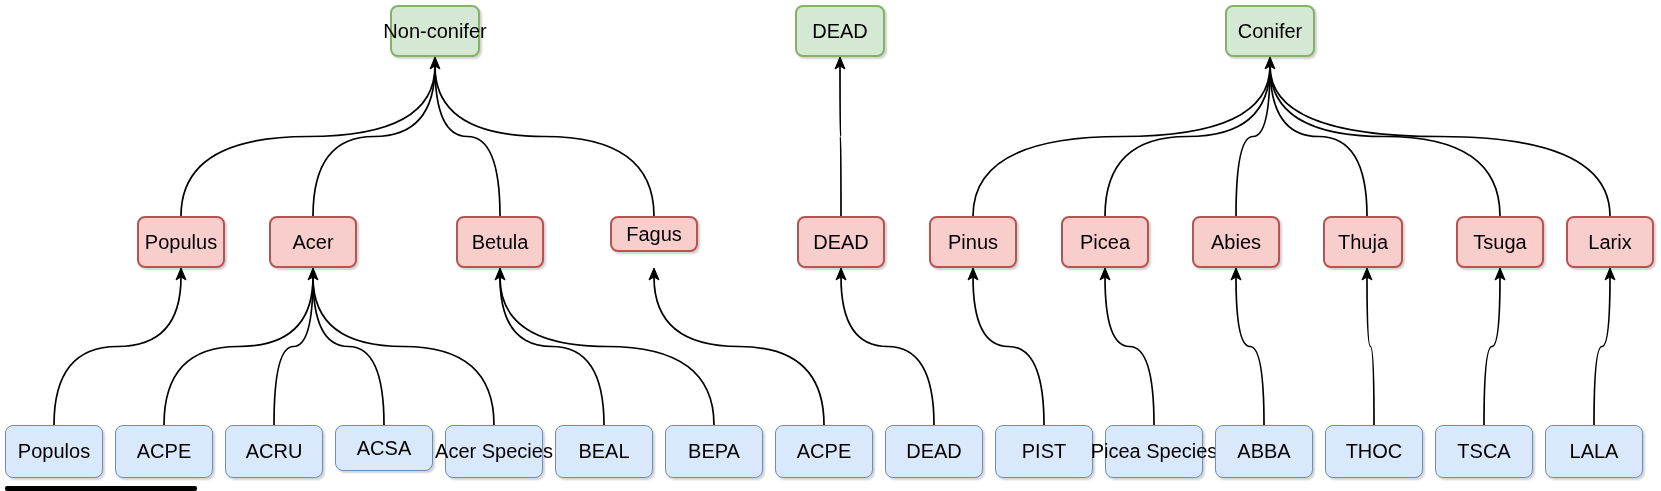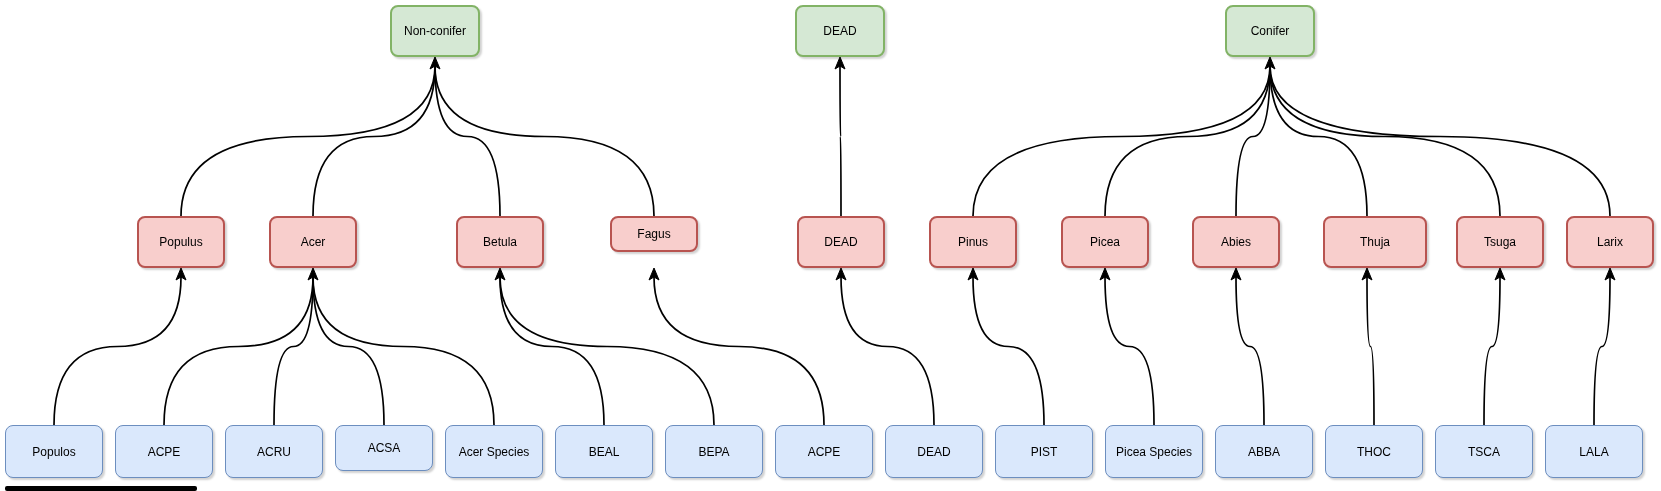--- a/index.html
+++ b/index.html
@@ -34,21 +34,21 @@
     stroke-width: 1;
     stroke-linejoin: round;
   }
   .node {
     position: absolute;
     box-sizing: border-box;
     display: flex;
     align-items: center;
     justify-content: center;
     text-align: center;
-    font-size: 12px;
+    font-size: 20px;
     color: #000000;
     border-radius: 8px;
     box-shadow: 2px 2px 2px rgba(0,0,0,0.18);
     white-space: nowrap;
     cursor: default;
   }
   .node.class   { background: #d5e8d4; border: 2px solid #82b366; }
   .node.genus   { background: #f8cecc; border: 2px solid #b85450; }
   .node.species { background: #dae8fc; border: 1.6px solid #6c8ebf; }
   .cutoff-bar {
@@ -112,21 +112,21 @@
     <div class="node class" style="left: 795px; top: 5px; width: 90px; height: 52px;">DEAD</div>
     <div class="node class" style="left: 1225px; top: 5px; width: 90px; height: 52px;">Conifer</div>
     <div class="node genus" style="left: 137px; top: 216px; width: 88px; height: 52px; text-align: right;">Populus</div>
     <div class="node genus" style="left: 269px; top: 216px; width: 88px; height: 52px;">Acer</div>
     <div class="node genus" style="left: 456px; top: 216px; width: 88px; height: 52px;">Betula</div>
     <div class="node genus" style="left: 610px; top: 216px; width: 88px; height: 36px;">Fagus</div>
     <div class="node genus" style="left: 797px; top: 216px; width: 88px; height: 52px;">DEAD</div>
     <div class="node genus" style="left: 929px; top: 216px; width: 88px; height: 52px;">Pinus</div>
     <div class="node genus" style="left: 1061px; top: 216px; width: 88px; height: 52px;">Picea</div>
     <div class="node genus" style="left: 1192px; top: 216px; width: 88px; height: 52px;">Abies</div>
-    <div class="node genus" style="left: 1323px; top: 216px; width: 104px; height: 52px;">Thuja</div>
+    <div class="node genus" style="left: 1323px; top: 216px; width: 80px; height: 52px;">Thuja</div>
     <div class="node genus" style="left: 1456px; top: 216px; width: 88px; height: 52px;">Tsuga</div>
     <div class="node genus" style="left: 1566px; top: 216px; width: 88px; height: 52px;">Larix</div>
     <div class="node species" style="left: 5px; top: 425px; width: 98px; height: 53px;">Populos</div>
     <div class="node species" style="left: 115px; top: 425px; width: 98px; height: 53px;">ACPE</div>
     <div class="node species" style="left: 225px; top: 425px; width: 98px; height: 53px;">ACRU</div>
     <div class="node species" style="left: 335px; top: 425px; width: 98px; height: 46px;">ACSA</div>
     <div class="node species" style="left: 445px; top: 425px; width: 98px; height: 53px;">Acer Species</div>
     <div class="node species" style="left: 555px; top: 425px; width: 98px; height: 53px;">BEAL</div>
     <div class="node species" style="left: 665px; top: 425px; width: 98px; height: 53px;">BEPA</div>
     <div class="node species" style="left: 775px; top: 425px; width: 98px; height: 53px;">ACPE</div>

